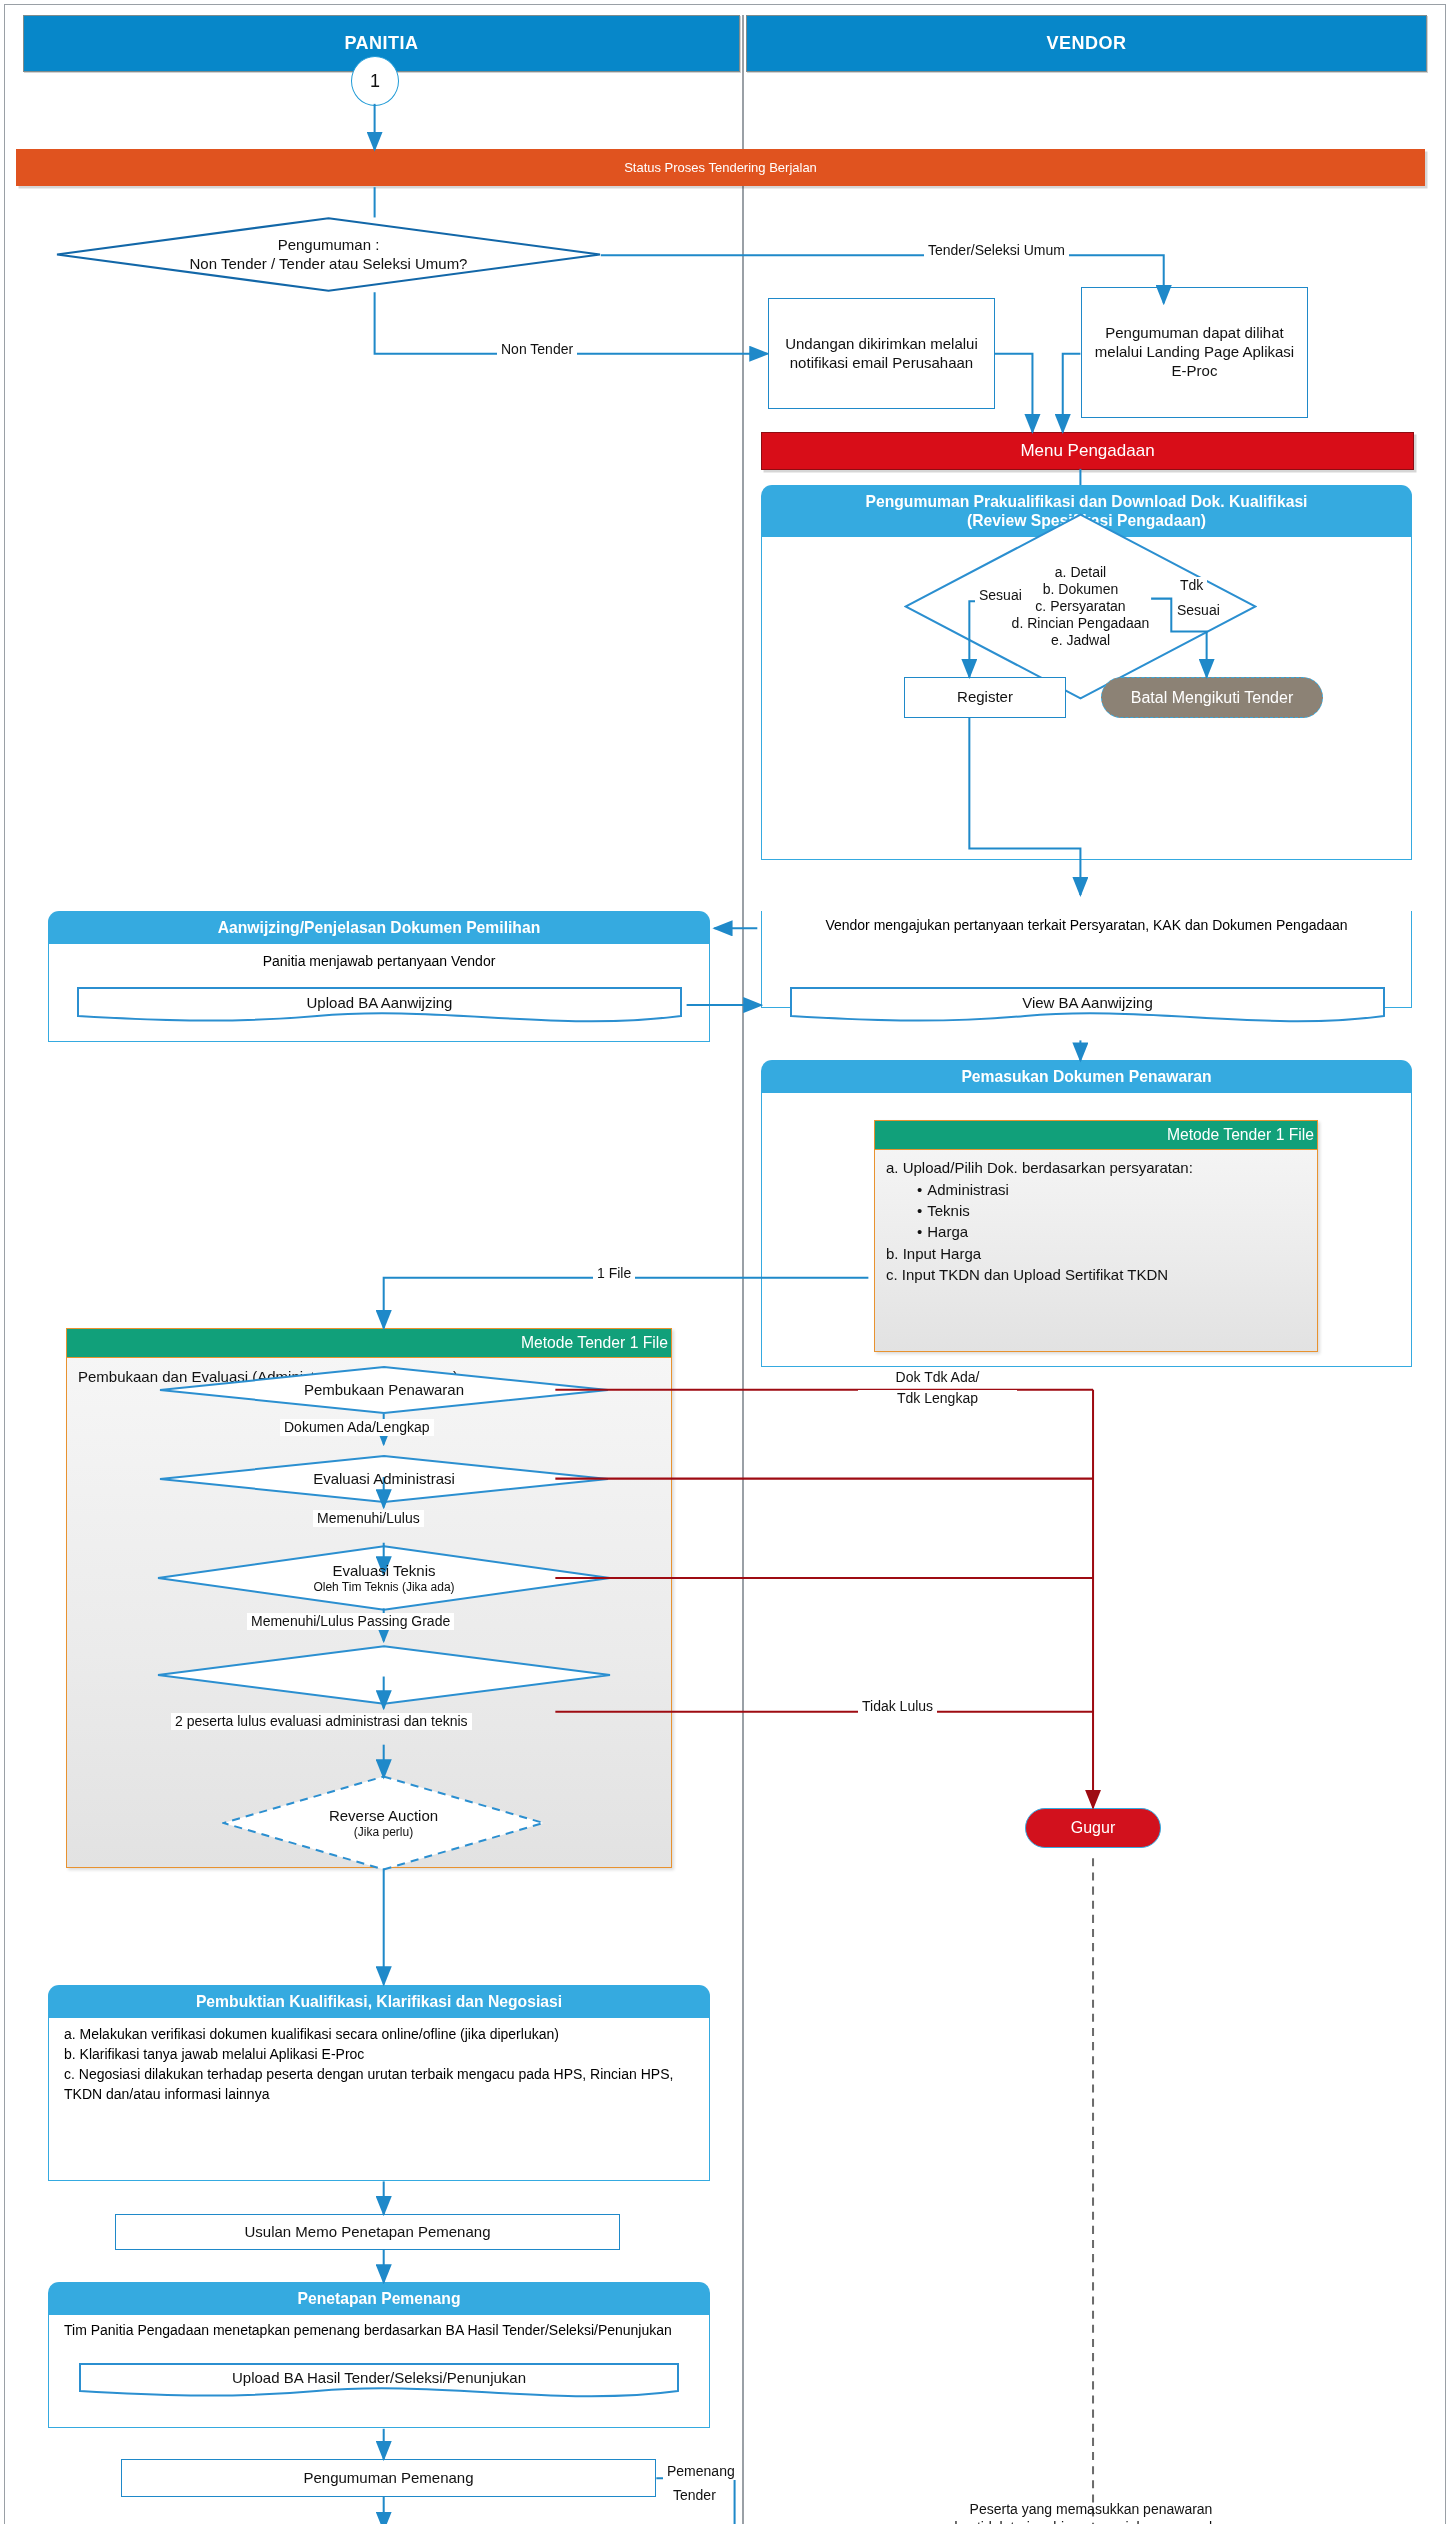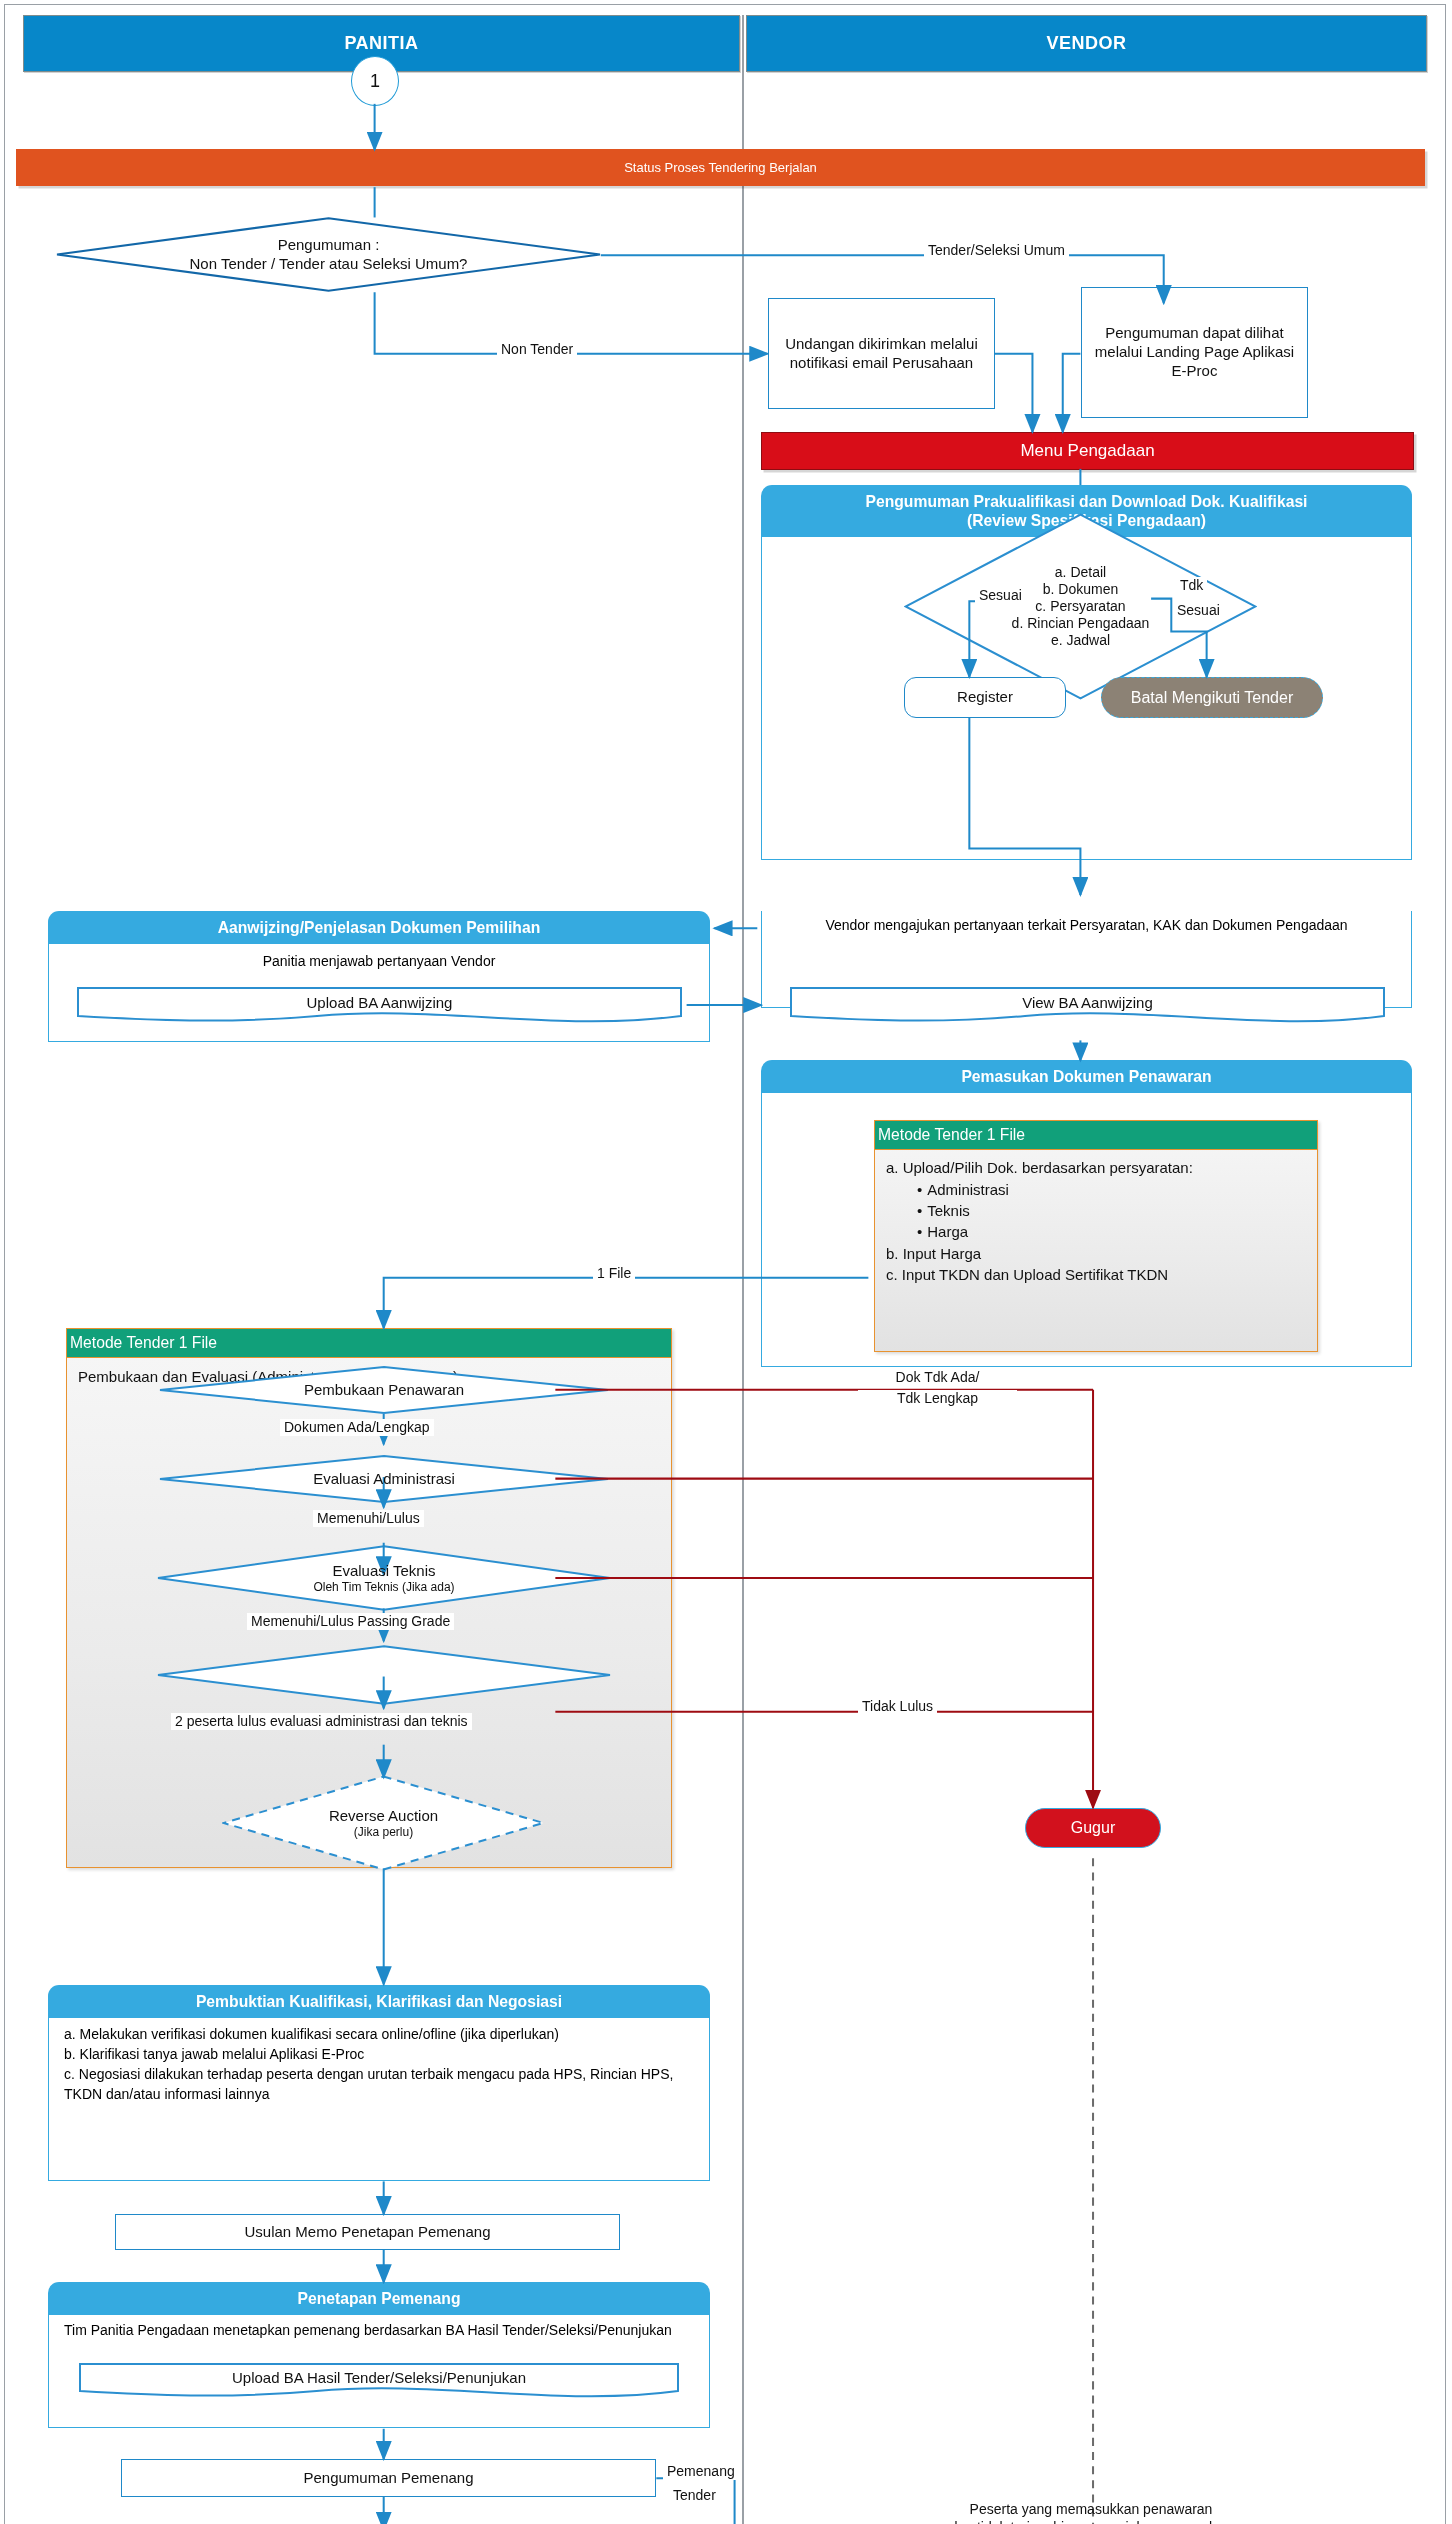--- a/index.html
+++ b/index.html
@@ -88,21 +88,21 @@
     text-align:center;font-size:15px;color:#111;line-height:1.22;z-index:3;
   }
   .dm-sub{font-size:12px;}
   
   .group-box{
     position:absolute;border:1.5px solid #e8922f;box-sizing:border-box;
     background:linear-gradient(180deg,#f7f7f7 0%,#ebebeb 60%,#e2e2e2 100%);
     box-shadow:2px 2px 3px rgba(0,0,0,.14);
   }
   .group-box .gb-head{
-    background:#11a07a;color:#ffffff;font-size:15.7px;text-align:left;
+    background:#11a07a;color:#ffffff;font-size:15.7px;text-align:right;
     padding:5px 3px;border-bottom:1.5px solid #e8922f;
   }
   .group-box .gb-body{
     font-size:15px;color:#111;line-height:1.4;padding:7px 11px;
   }
   .gb-bullets{margin:1px 0 1px 31px;padding:0;list-style:none;}
   .gb-bullets li:before{content:"\2022";margin-right:5px;font-size:15px;}
   
   .pill{
     position:absolute;border-radius:504px;display:flex;align-items:center;
@@ -279,21 +279,21 @@
       <span>c. Persyaratan</span>
       <span>d. Rincian Pengadaan</span>
       <span>e. Jadwal</span>
     </div>
   </div>
 
   <div class="edge-label" style="left:975px;top:587px;">Sesuai</div>
   <div class="edge-label" style="left:1176px;top:577px;">Tdk</div>
   <div class="edge-label" style="left:1173px;top:602px;">Sesuai</div>
 
-  <div class="plain-box" style="left:904px;top:677px;width:162px;height:41px;border-radius:12px;">
+  <div class="plain-box" style="left:904px;top:677px;width:162px;height:41px;">
     <span>Register</span>
   </div>
 
   <div class="pill grey" style="left:1101px;top:677px;width:222px;height:41px;">
     <span>Batal Mengikuti Tender</span>
   </div>
 
   <div class="panel" style="left:48px;top:911px;width:662px;height:134px;">
     <div class="panel-head">
       <span>Aanwijzing/Penjelasan Dokumen Pemilihan</span>

